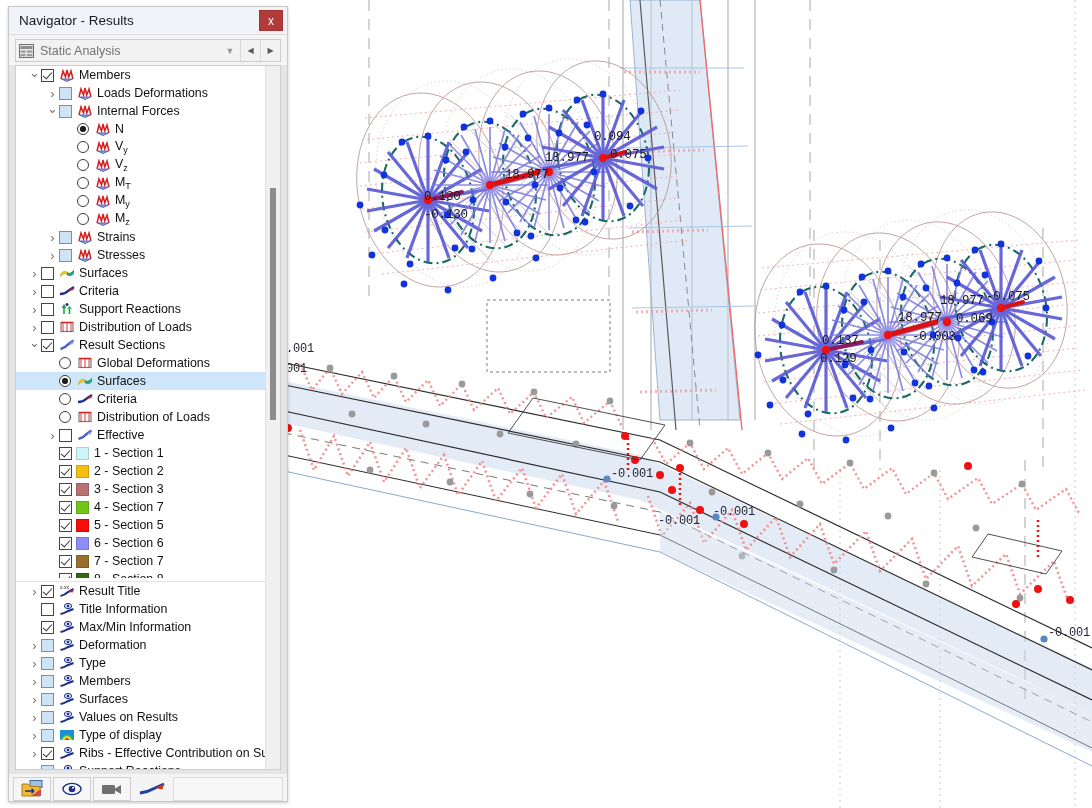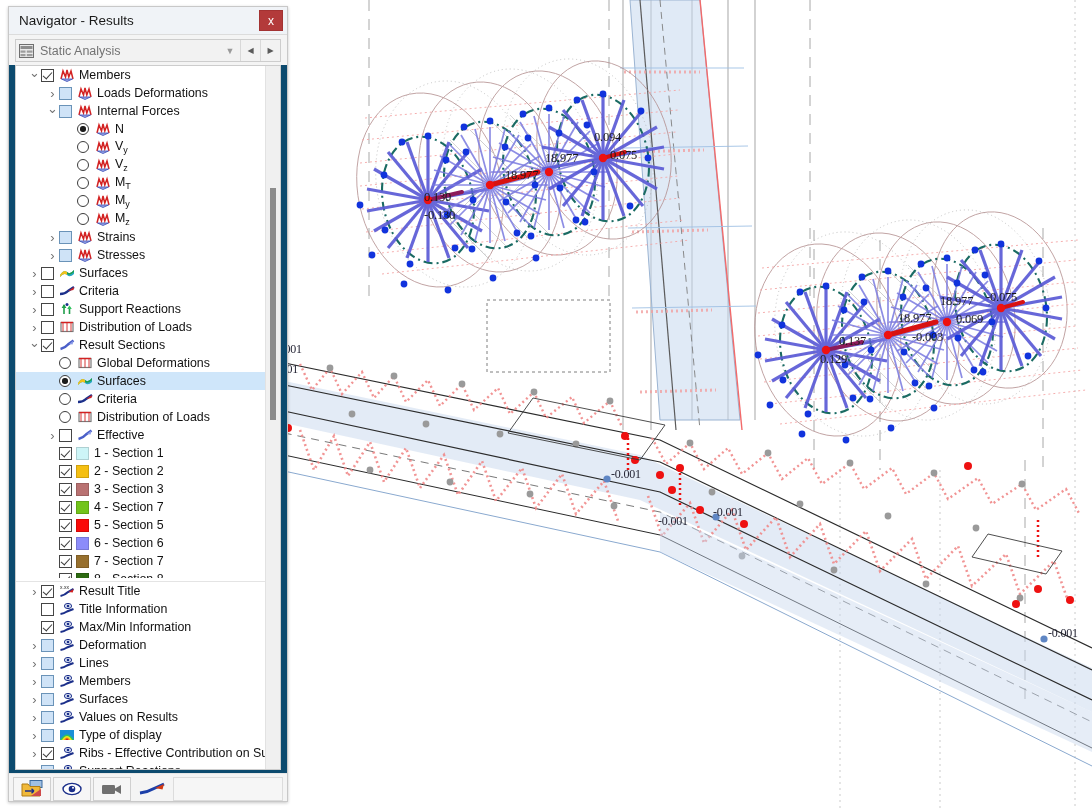--- a/index.html
+++ b/index.html
@@ -15,34 +15,34 @@
   
   #viewport {
     position: absolute; inset: 0;
     background: #ffffff;
     overflow: hidden;
   }
   #viewport svg { display: block; }
 
   .lbl {
     position: absolute;
-    font-family: Liberation Serif, serif;
+    font-family: Liberation Mono, monospace;
     font-size: 12.5px;
     color: #1b1b1b;
     white-space: nowrap;
     letter-spacing: -0.2px;
   }
   .lbl.sm { font-size: 12px; color: #252535; }
 
   
   #navigator {
     position: absolute;
     left: 8px; top: 6px;
     width: 280px; height: 796px;
-    background: #0c4a6e;
+    background: #e5e5e5;
     border: 1px solid #c8c8c8;
     box-shadow: 0 1px 3px rgba(0,0,0,0.22);
     display: flex; flex-direction: column;
     z-index: 20;
   }
   #nav-title {
     height: 28px;
     background: #f0f3f7;
     border-bottom: 1px solid #dcdcdc;
     display: flex; align-items: center;
@@ -598,21 +598,21 @@
         <div class="lbl" style="left: 598px; top: 148px; padding-left: 12px;">0.075</div>
         <div class="lbl" style="left: 545px; top: 151px;">18.977</div>
         <div class="lbl" style="left: 505px; top: 168px;">18.977</div>
         <div class="lbl" style="left: 424px; top: 190px;">0.130</div>
         <div class="lbl" style="left: 424px; top: 208px;">-0.130</div>
         <div class="lbl" style="left: 956px; top: 272px; margin-top: 40px;">0.069</div>
         <div class="lbl" style="left: 986px; top: 290px;">-0.075</div>
         <div class="lbl" style="left: 940px; top: 294px;">18.977</div>
         <div class="lbl" style="left: 898px; top: 311px;">18.977</div>
         <div class="lbl" style="left: 912px; top: 330px;">-0.003</div>
-        <div class="lbl" style="left: 822px; top: 334px; margin-left: 17px;">0.137</div>
+        <div class="lbl" style="left: 822px; top: 334px;">0.137</div>
         <div class="lbl" style="left: 820px; top: 352px;">0.129</div>
         <div class="lbl sm" style="left: 272px; top: 342px;">-0.001</div>
         <div class="lbl sm" style="left: 272px; top: 362px;">0.001</div>
         <div class="lbl sm" style="left: 611px; top: 467px;">-0.001</div>
         <div class="lbl sm" style="left: 658px; top: 514px;">-0.001</div>
         <div class="lbl sm" style="left: 713px; top: 505px;">-0.001</div>
         <div class="lbl sm" style="left: 1048px; top: 626px;">-0.001</div>
       </div>
   </div>
 
@@ -985,21 +985,21 @@
             <div class="row ind0">
               <span class="expander" style="font-size: 13px;">›</span>
               <span class="chk blue"></span>
               <span class="ic">
                 <svg width="16" height="14" viewBox="0 0 16 14">
                   <ellipse cx="9" cy="4" rx="3.6" ry="2.6" fill="#dfe7f5" stroke="#1b2f8a" stroke-width="1"></ellipse>
                   <circle cx="9" cy="4" r="1.3" fill="#1b2f8a"></circle>
                   <path d="M1.5 12 Q5 11.5 8 9.5 L14.5 7" fill="none" stroke="#1b2f8a" stroke-width="2"></path>
                 </svg>
               </span>
-              <span class="lab">Lines</span>
+              <span class="lab">Type</span>
             </div>
             <div class="row ind0">
               <span class="expander" style="font-size: 13px;">›</span>
               <span class="chk blue"></span>
               <span class="ic">
                 <svg width="16" height="14" viewBox="0 0 16 14">
                   <ellipse cx="9" cy="4" rx="3.6" ry="2.6" fill="#dfe7f5" stroke="#1b2f8a" stroke-width="1"></ellipse>
                   <circle cx="9" cy="4" r="1.3" fill="#1b2f8a"></circle>
                   <path d="M1.5 12 Q5 11.5 8 9.5 L14.5 7" fill="none" stroke="#1b2f8a" stroke-width="2"></path>
                 </svg>

